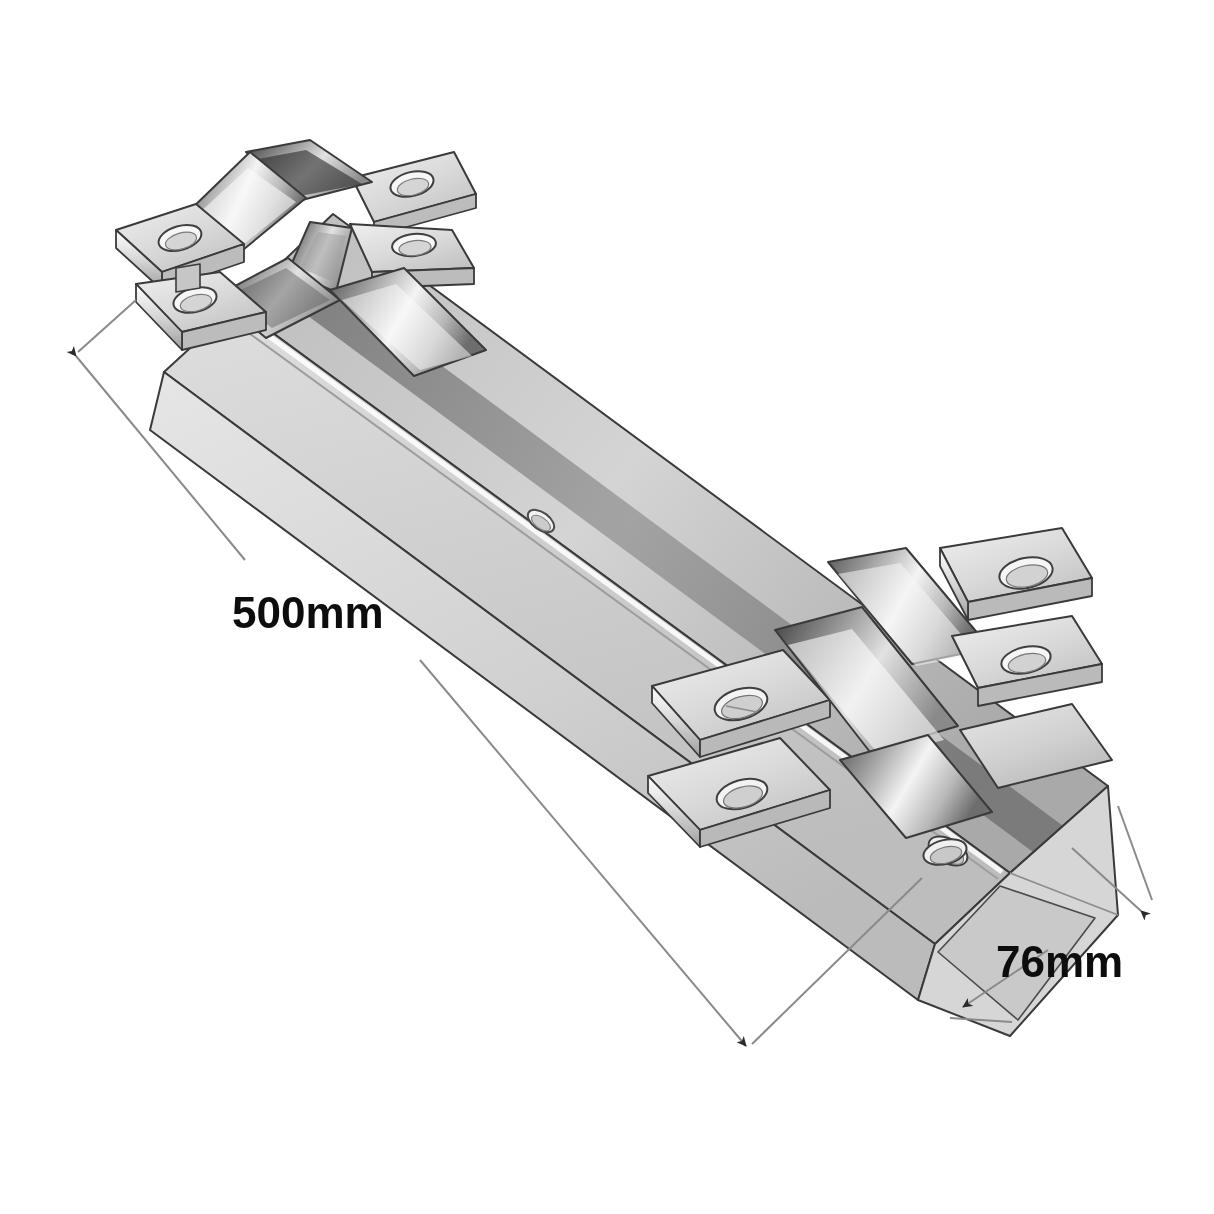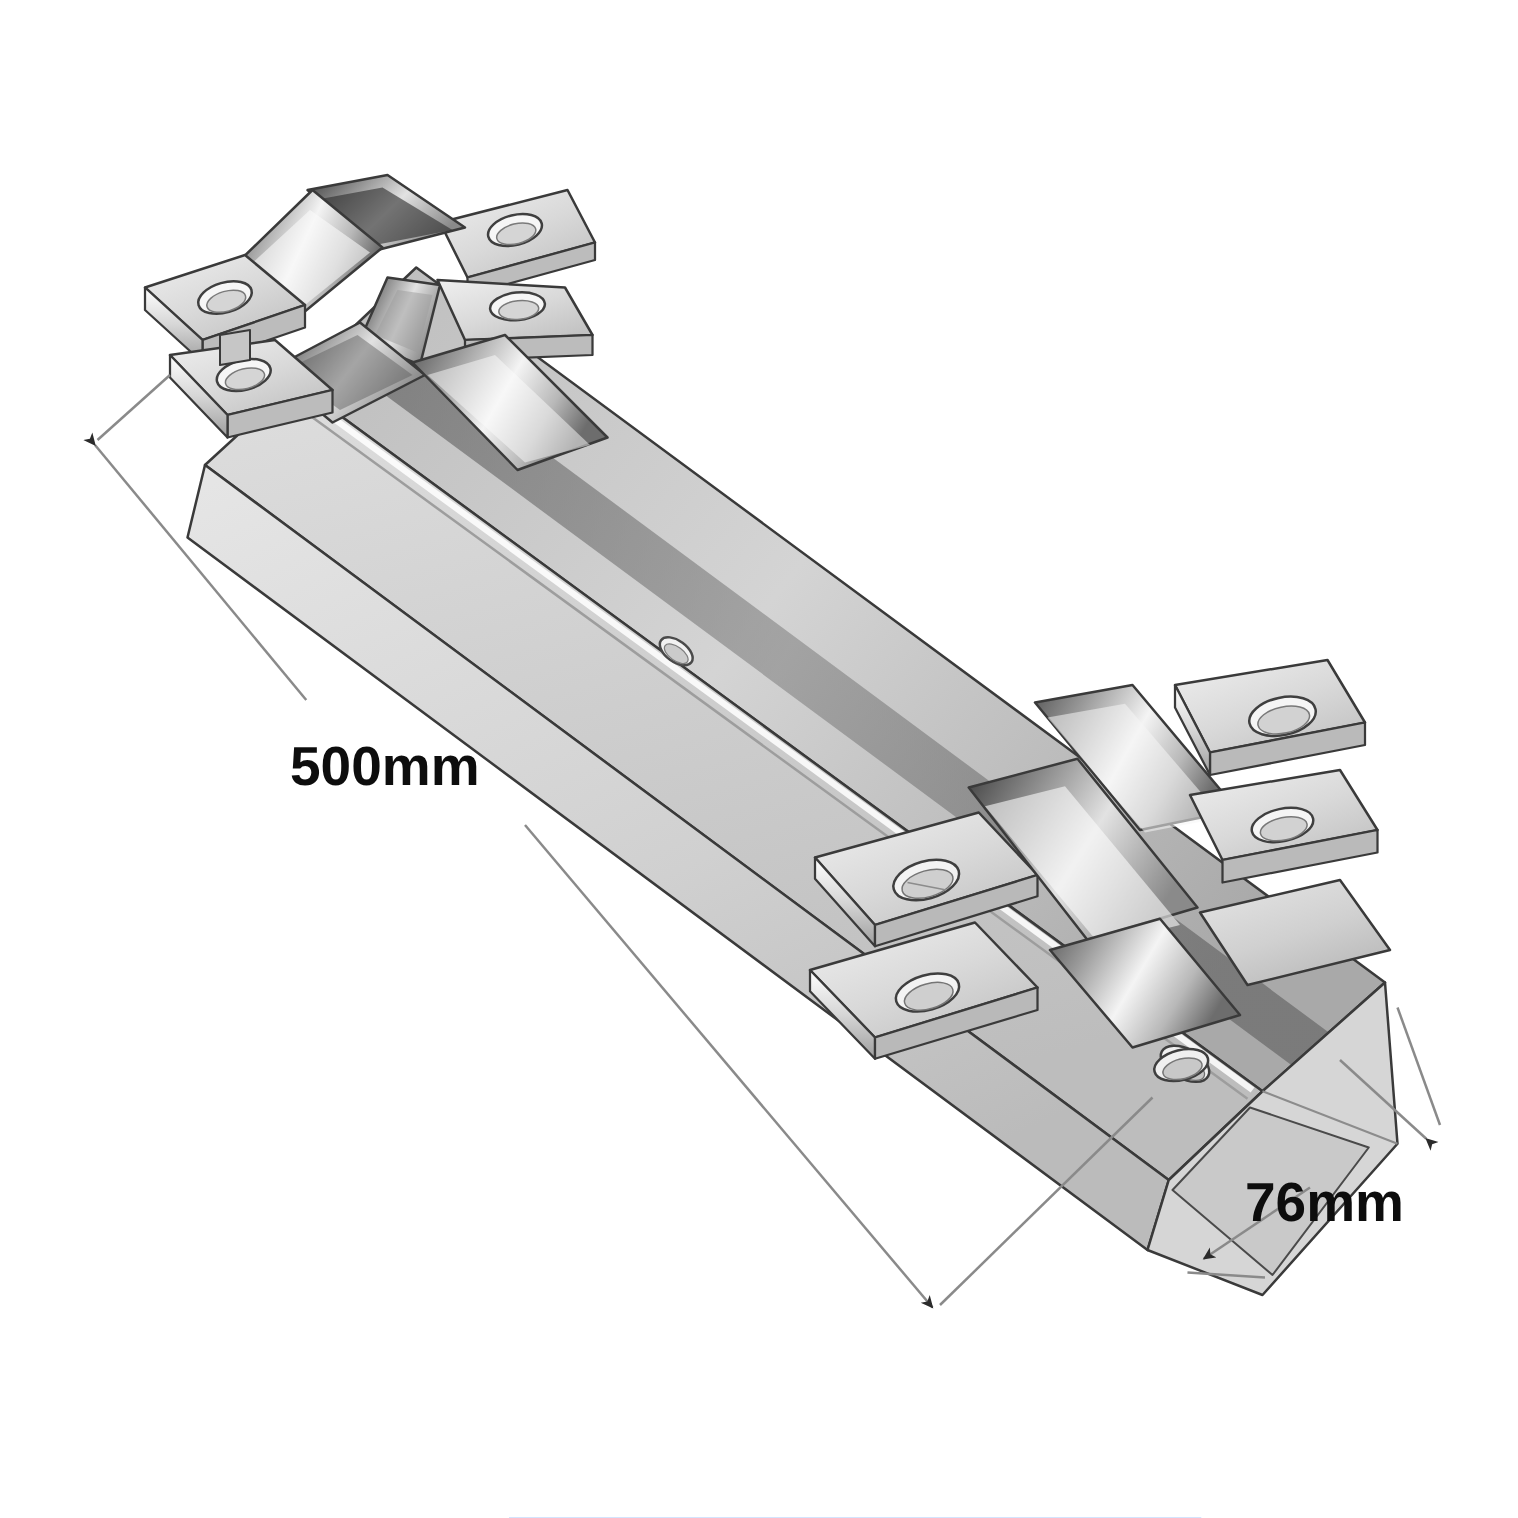--- a/index.html
+++ b/index.html
@@ -13,21 +13,21 @@
     font-family: "Liberation Sans", sans-serif;
     position: relative;
     overflow: hidden;
   }
   #drawing-root {
     position: absolute;
     left: 0;
     top: 0;
     width: 961px;
     height: 1214px;
-    background: #3b82f6;
+    background: #f0abfc;
   }
   svg.tech-svg {
     display: block;
     width: 1214px;
     height: 1214px;
   }
   .dim-text {
     font-family: "Liberation Sans", sans-serif;
     font-weight: 700;
     fill: #0d0d0d;

